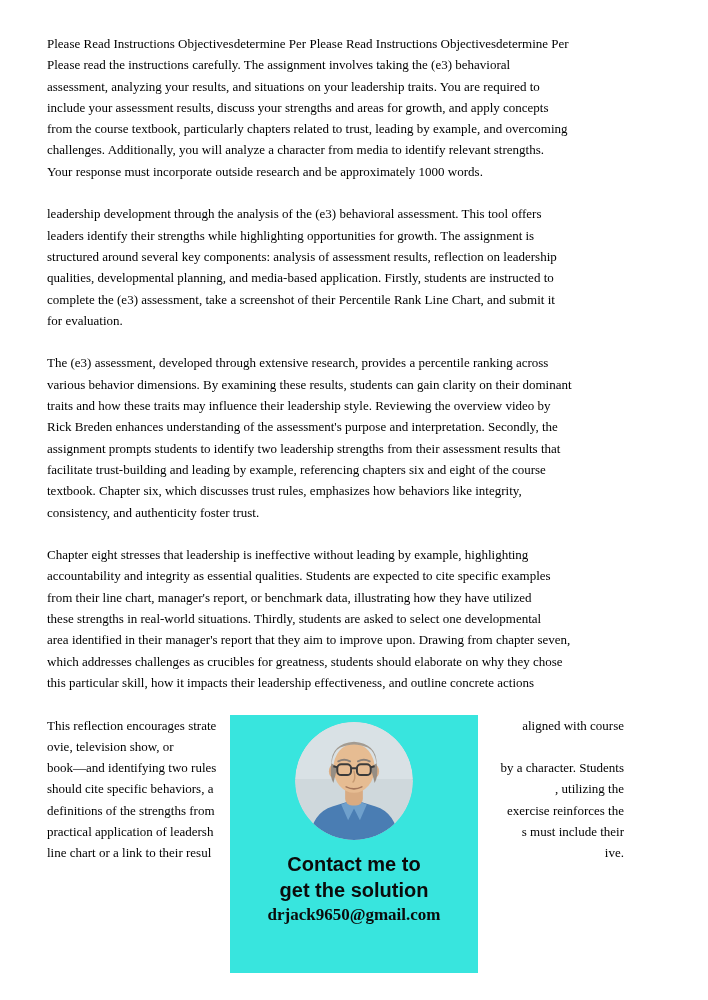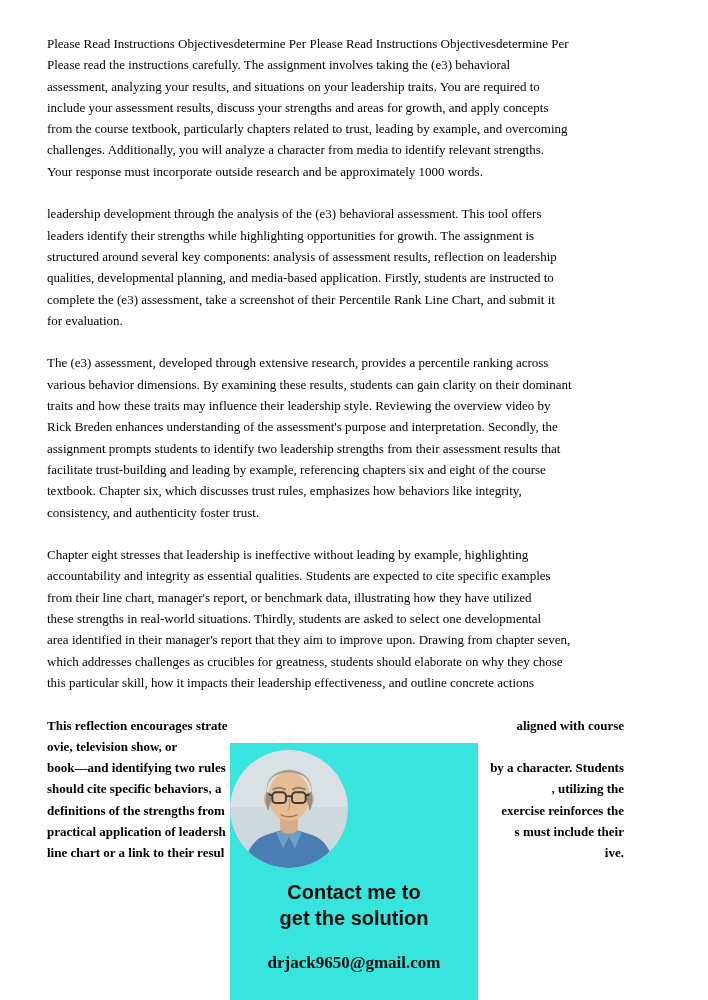--- a/index.html
+++ b/index.html
@@ -19,51 +19,51 @@
   }
   .paragraph { margin: 0 0 21.3px 0; }
   .paragraph:last-child { margin-bottom: 0; }
   .doc-line {
     line-height: 21.3px;
     white-space: nowrap;
   }
   .doc-line.split {
     display: flex;
     justify-content: space-between;
-    font-weight: bold;
   }
   .contact-card {
     position: absolute;
-    left: 230px; top: 743px;
+    left: 230px; top: 715px;
     width: 248px; height: 258px;
     background: var(--card-bg, #38e5de);
     z-index: 5;
     display: flex;
     flex-direction: column;
+    align-items: center;
     box-sizing: border-box;
   }
   .contact-photo {
     width: 118px; height: 118px;
     border-radius: 50%;
     overflow: hidden;
     margin-top: 7px;
     flex: 0 0 auto;
   }
   .contact-photo svg { display: block; width: 100%; height: 100%; }
   .contact-heading {
     margin-top: 11px;
     font-family: "Liberation Sans", sans-serif;
     font-weight: 700;
     font-size: 20px;
     line-height: 26px;
     text-align: center;
     color: #0b0b0b;
   }
   .contact-email {
-    margin-top: 21px;
+    margin-top: 1px;
     font-family: "Liberation Serif", serif;
     font-weight: 700;
     font-size: 17px;
     line-height: 22px;
     text-align: center;
     color: #0b0b0b;
   }
 </style>
 </head>
 <body>

